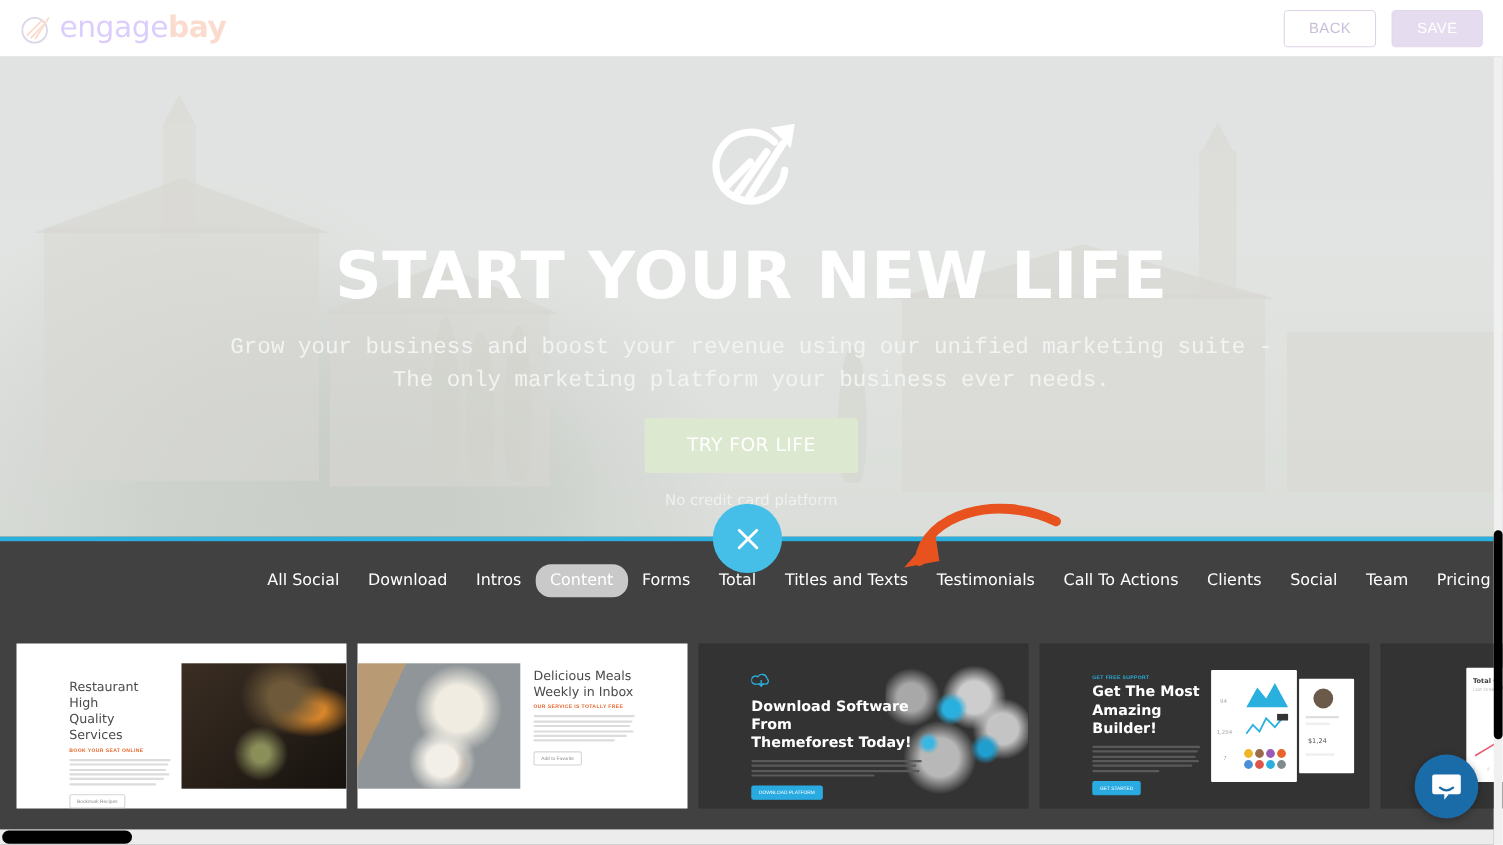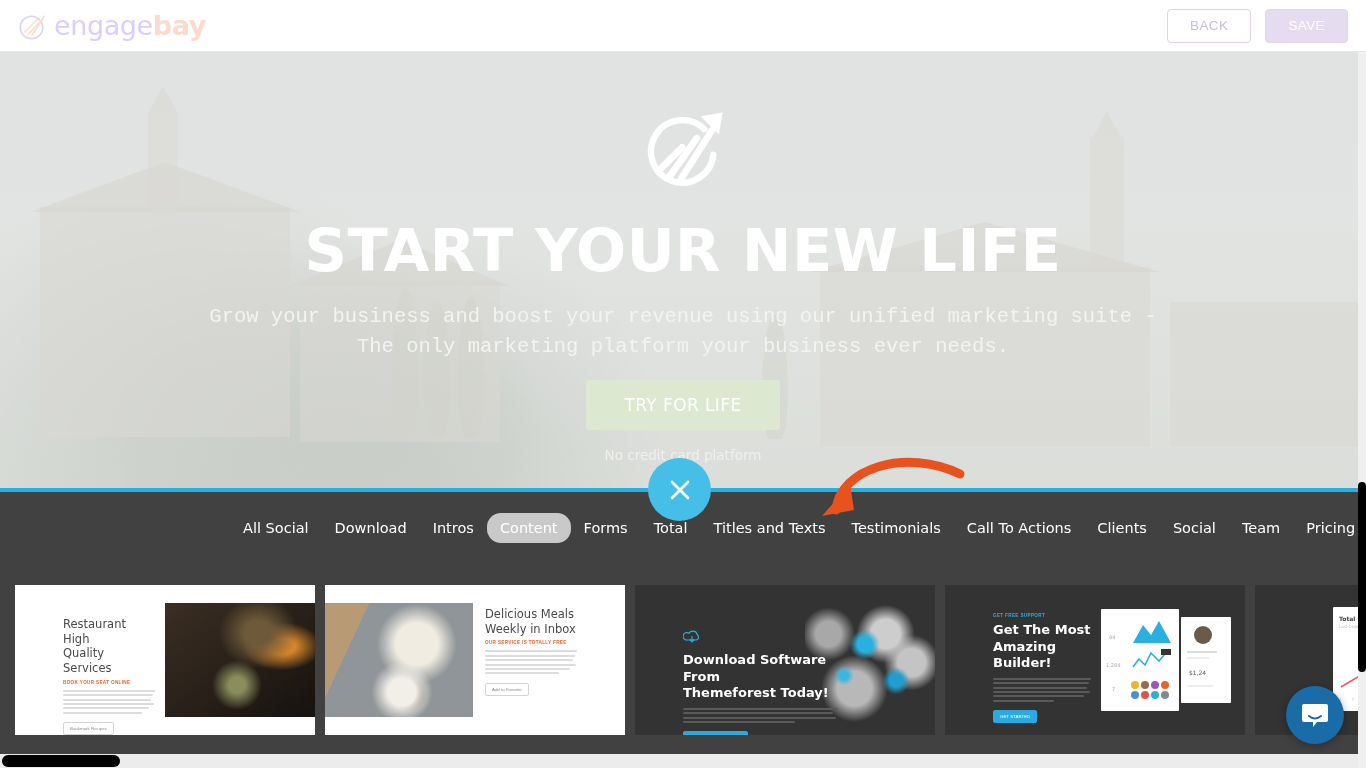--- a/index.html
+++ b/index.html
@@ -348,21 +348,21 @@
           <div class="c-line" style="width:99%"></div>
         <div class="c-line" style="width:92%"></div>
           <div class="c-line" style="width:80%"></div>
       </div>
       <div class="c-btn">Add to Favorite</div>
     </div>
   </div>
 
   <div class="card dark">
     <div class="ph spheres" style="right:0; top:10px; width:130px; height:130px;"></div>
-    <div class="c-pad" style="left:48px; top:44px; width:155px;">
+    <div class="c-pad" style="left:48px; top:26px; width:155px;">
       <svg width="18" height="16" viewBox="0 0 24 20">
         <path d="M6 14 A5 5 0 1 1 8 5 A6 6 0 0 1 19 7 A4 4 0 0 1 18 14 Z" fill="none" stroke="#2ab0de" stroke-width="1.6"></path>
         <line x1="12" y1="9" x2="12" y2="16" stroke="#2ab0de" stroke-width="1.6"></line>
         <path d="M9 13 L12 16.5 L15 13" fill="none" stroke="#2ab0de" stroke-width="1.6"></path>
       </svg>
       <div class="c-h white" style="white-space:pre-line; margin-top:3px;">Download Software From
 Themeforest Today!</div>
       <div class="c-body" style="margin-top:6px;">
         <div class="c-line dk" style="width:100%"></div>
           <div class="c-line dk" style="width:97%"></div>

